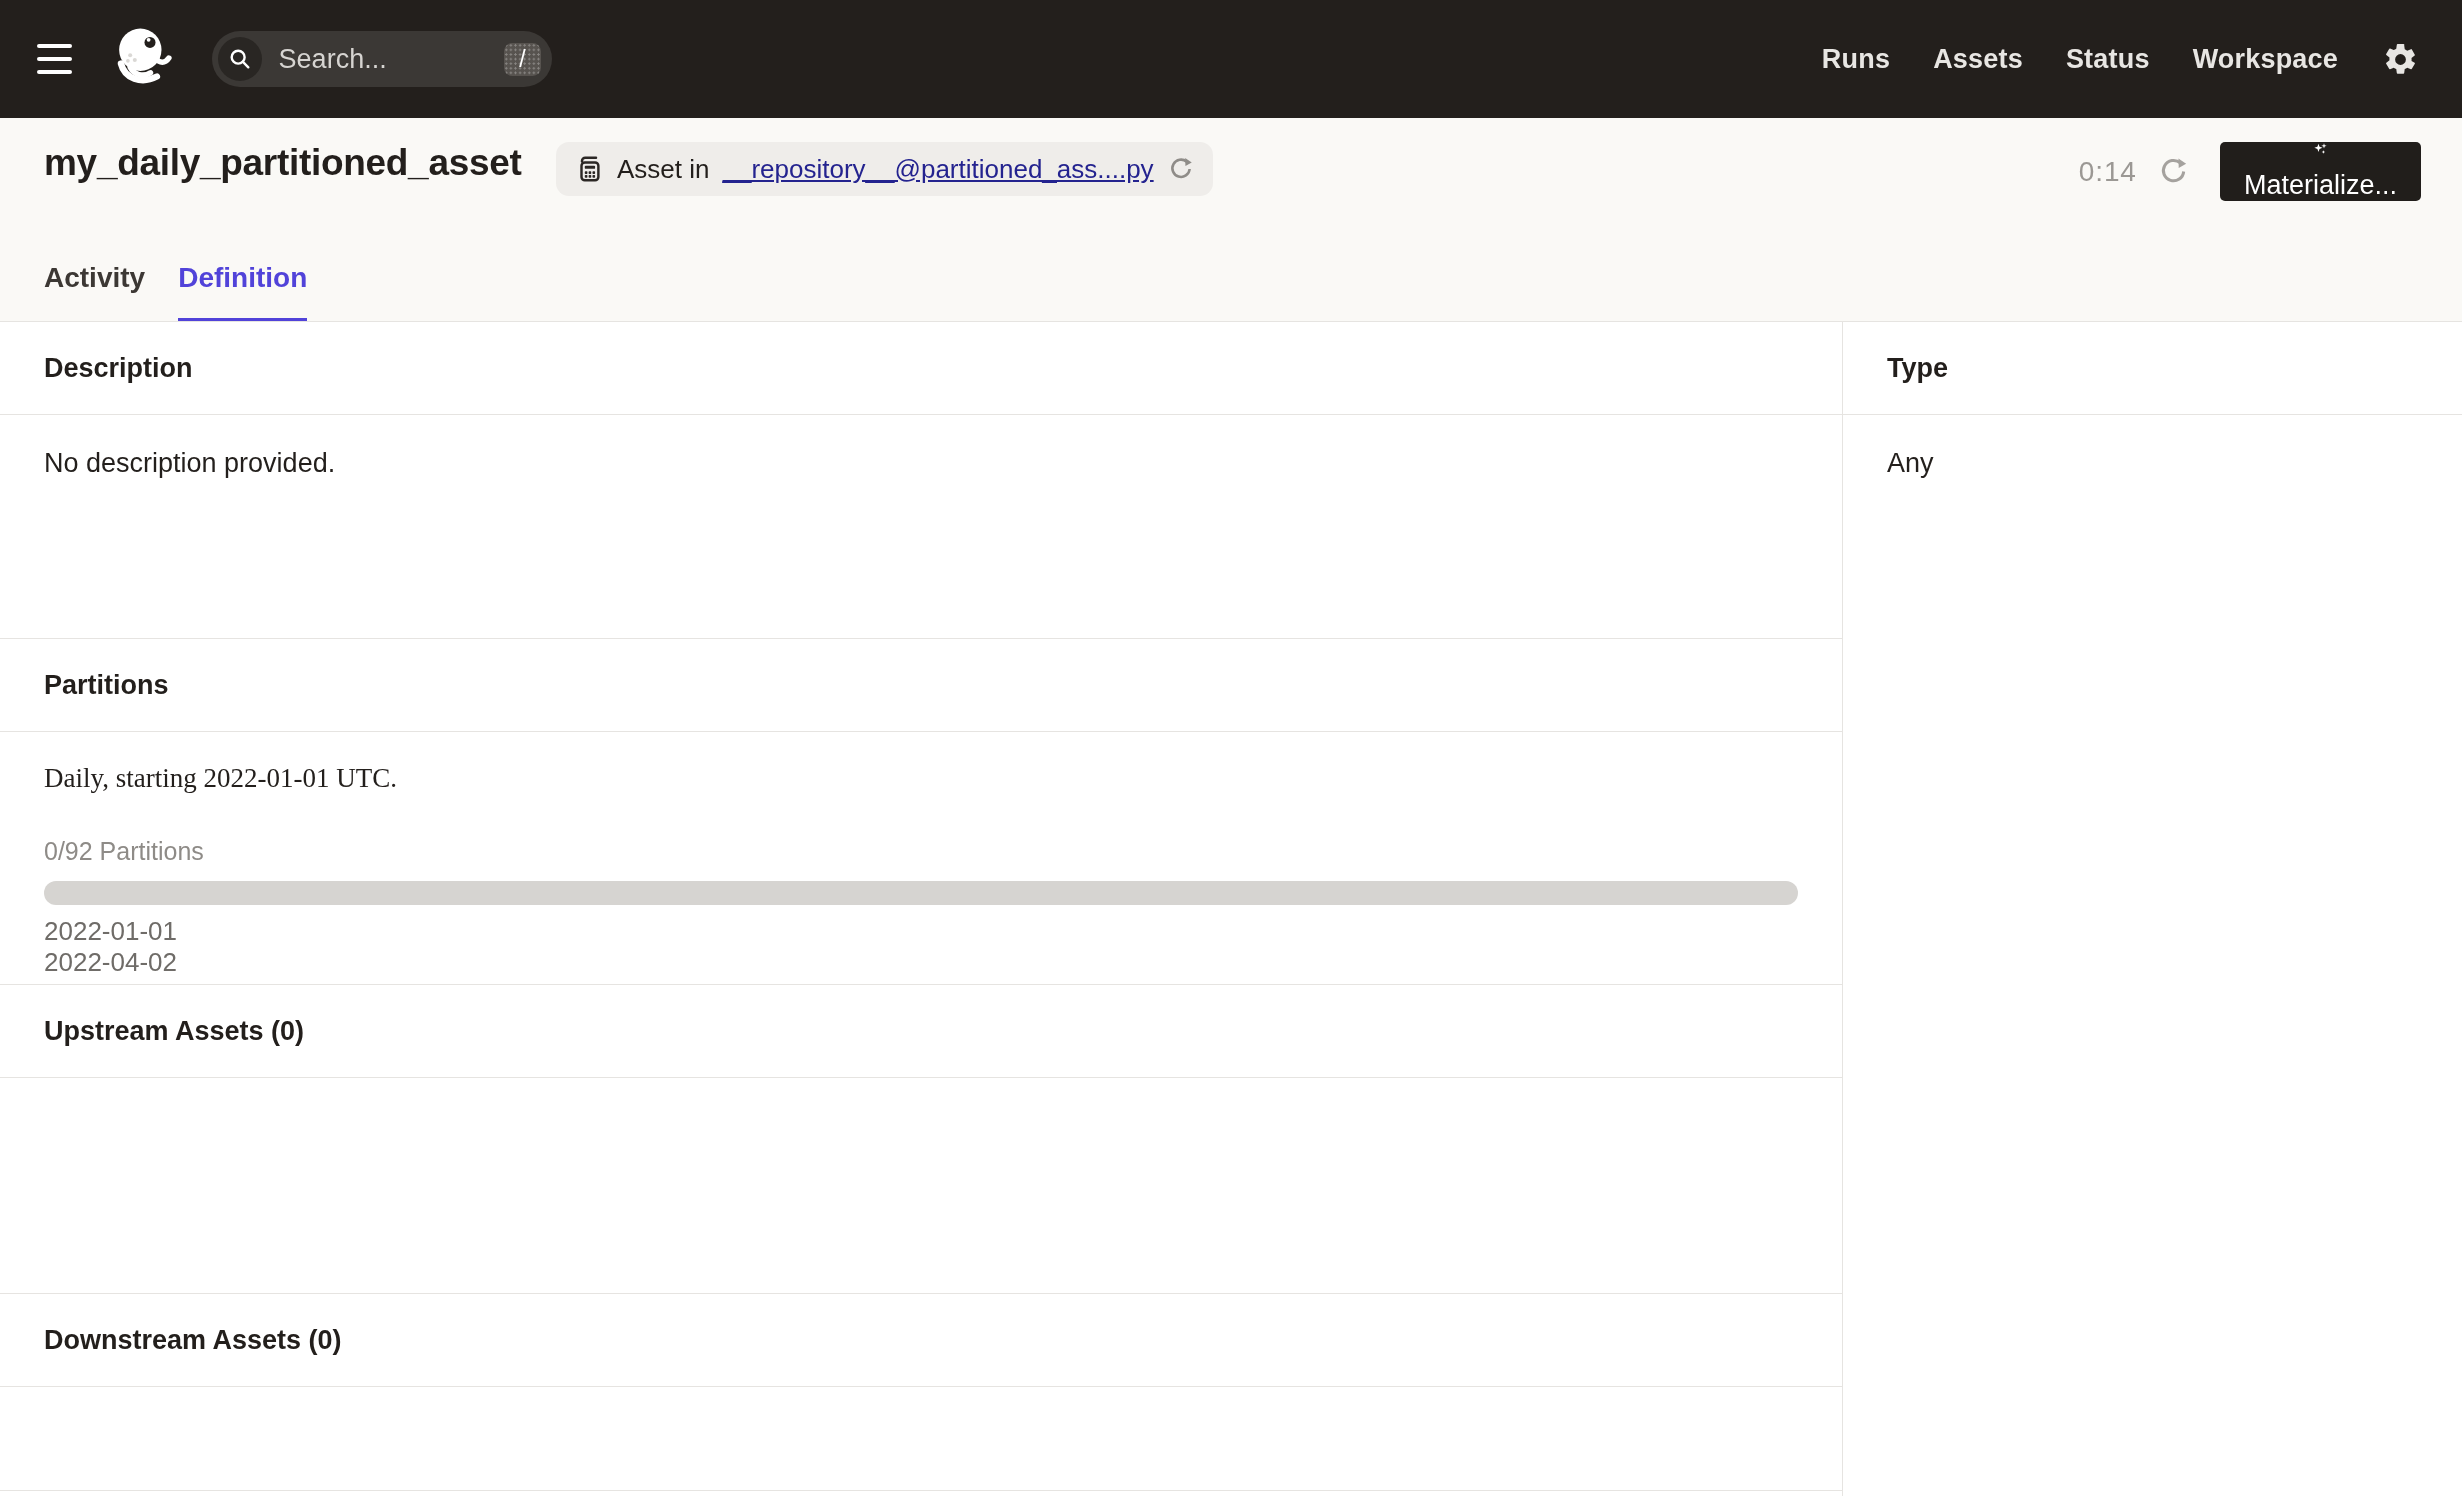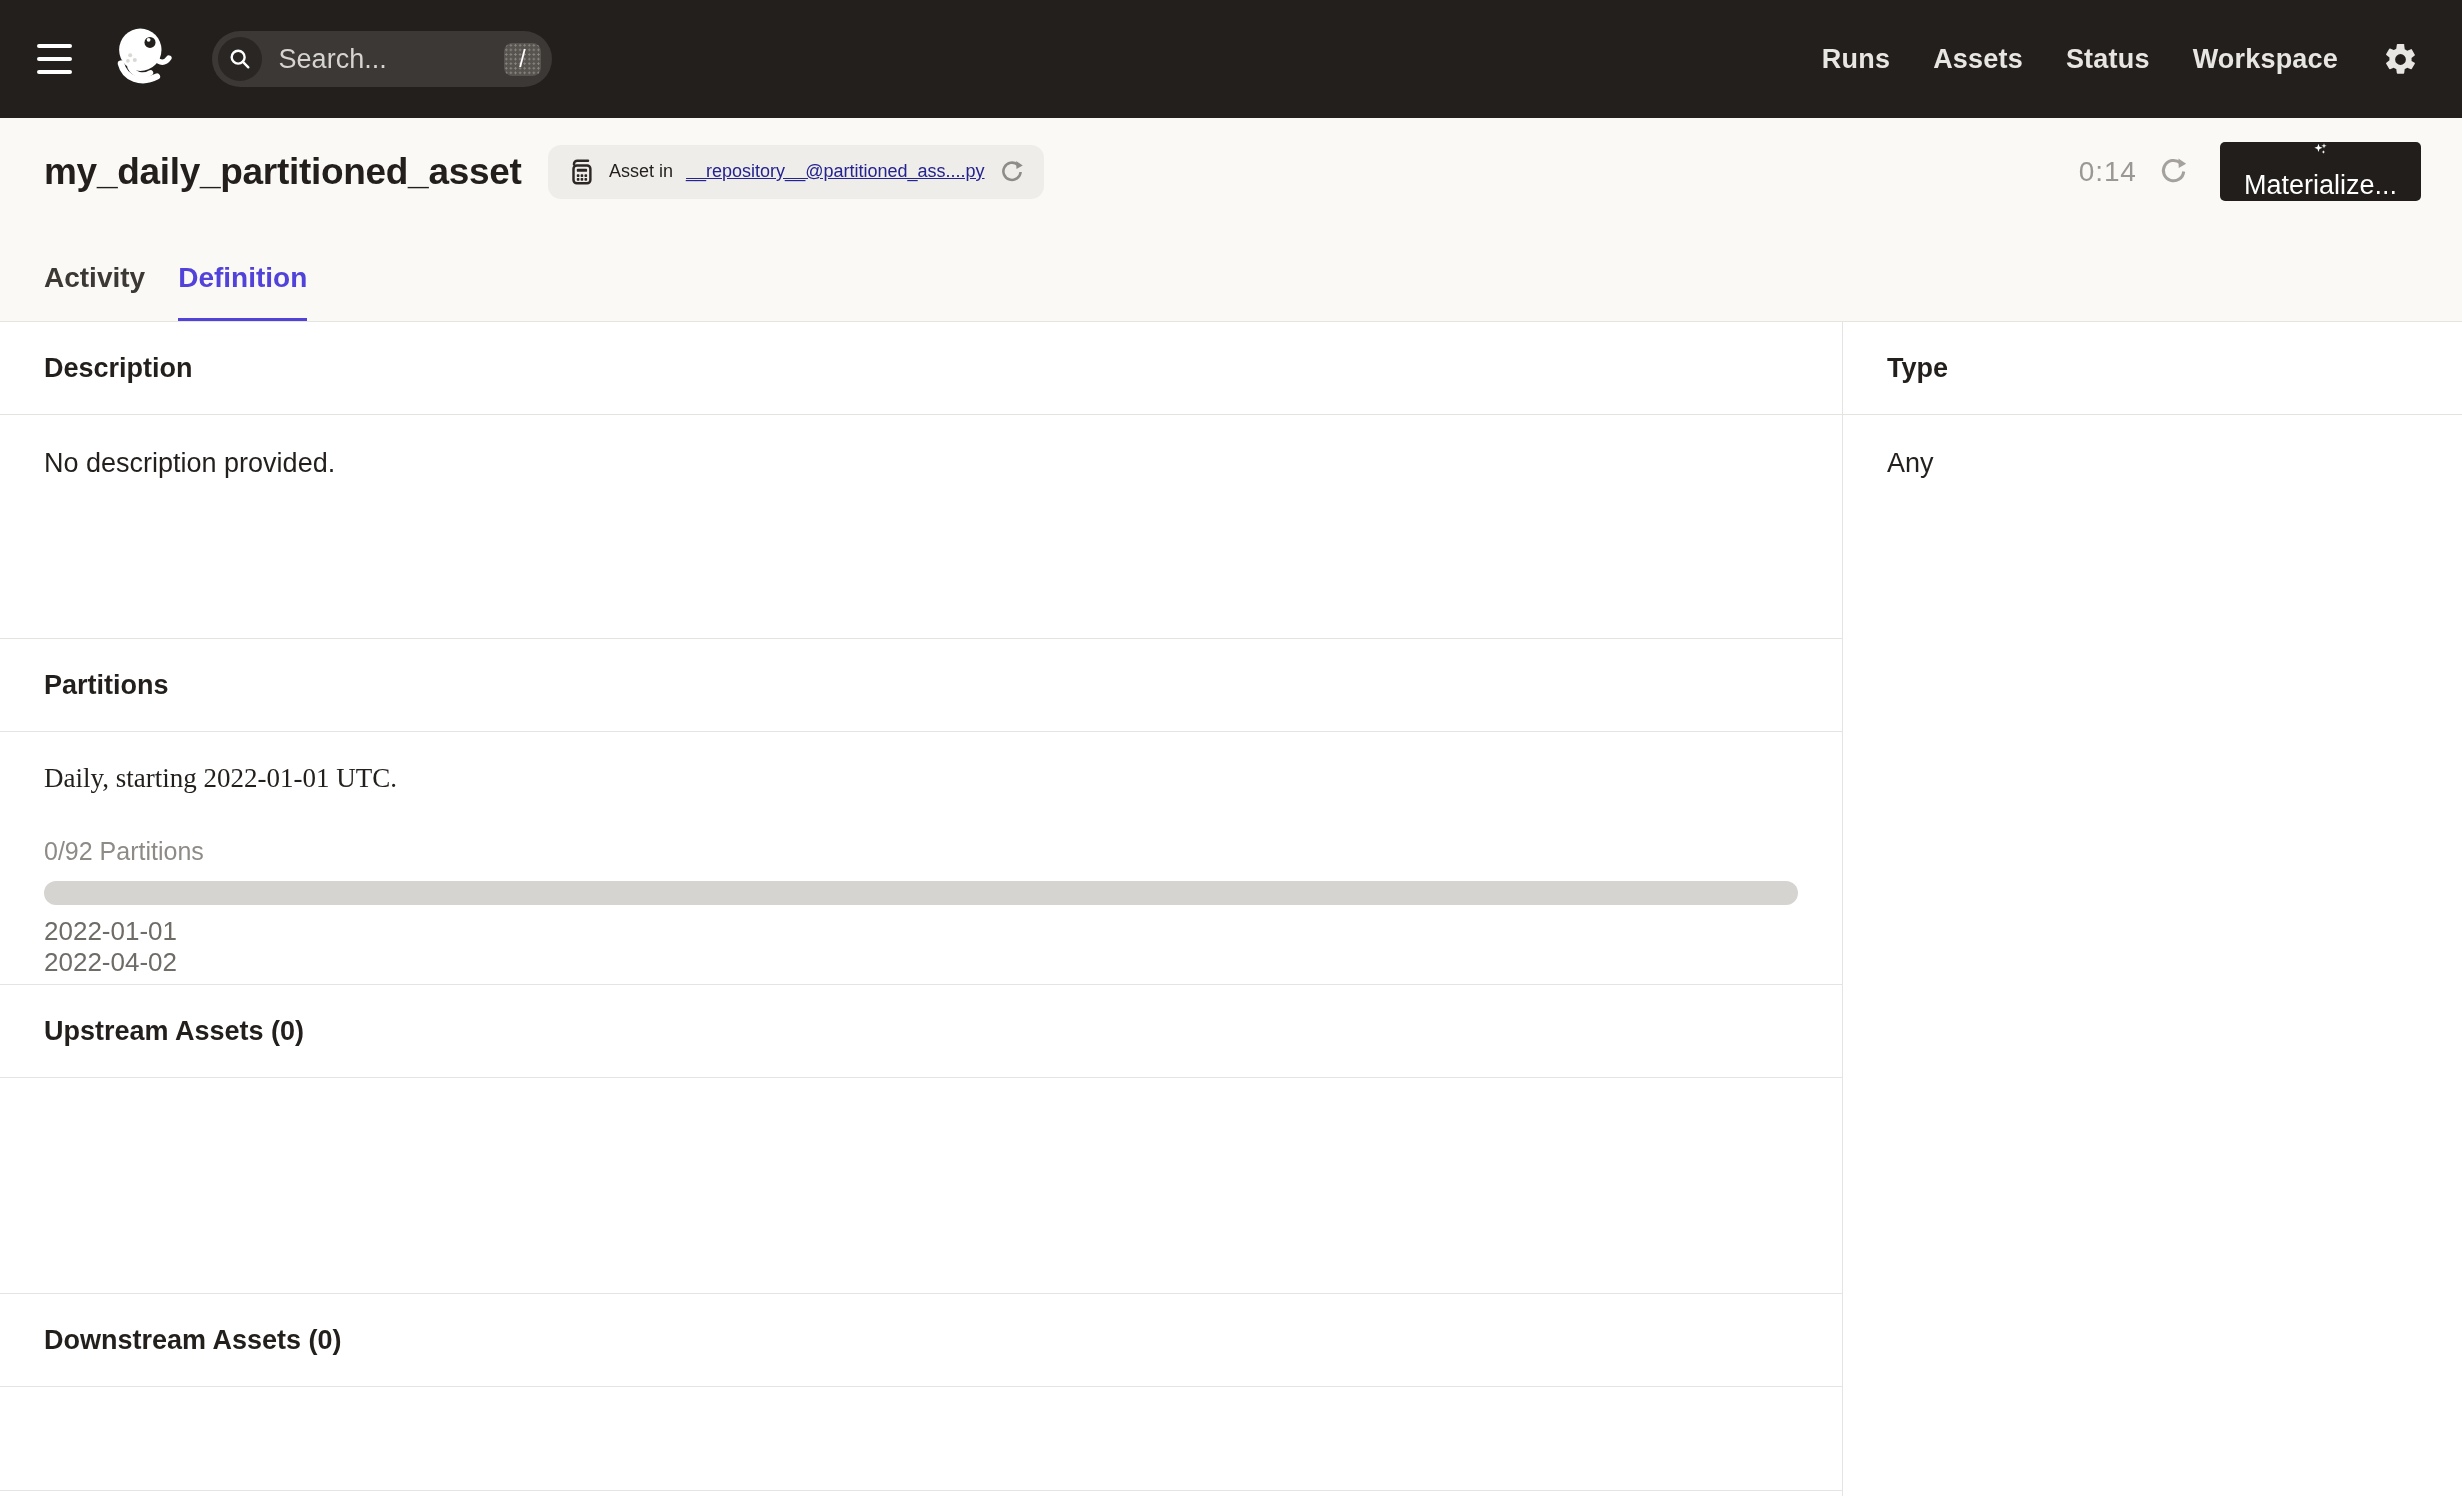--- a/index.html
+++ b/index.html
@@ -23,23 +23,23 @@
     background-color:#57534F;
     background-image:radial-gradient(rgba(255,255,255,.28) 1.1px, transparent 1.2px);
     background-size:4.6px 4.6px;
     color:#fff; font-size:23px; display:flex; align-items:center; justify-content:center; margin-right:11px; }
   .nav-links { margin-left:auto; display:flex; align-items:center; gap:43px; }
   .nav-links a { color:#E8E6E3; text-decoration:none; font-size:27px; font-weight:700; letter-spacing:0.2px; }
   .gear-btn { background:none; border:0; padding:0; margin-left:44px; display:flex; cursor:pointer; }
 
   
   .page-header { height:204px; background:#FAF9F6; border-bottom:1.9px solid #E6E4E1; display:flex; flex-direction:column; }
-  .title-row { display:flex; align-items:center; padding:24px 41px 0 44px; gap:26px; }
+  .title-row { display:flex; padding:24px 41px 0 44px; gap:34px; }
   h1.title { font-size:37px; font-weight:700; margin:0; letter-spacing:-0.3px; }
-  .asset-badge { display:flex; align-items:center; gap:13px; background:#EFEDEA; border-radius:13px; height:54px; padding:0 18.5px; font-size:18px; }
+  .asset-badge { display:flex; align-items:center; gap:13px; background:#EFEDEA; border-radius:13px; height:54px; padding:0 18.5px; font-size:26px; }
   .asset-badge a { color:#24238F; }
   .header-right { margin-left:auto; display:flex; align-items:center; gap:20.4px; }
   .countdown { color:#9B9894; font-size:28px; letter-spacing:0.9px; }
   .materialize-btn { background:#211E1B; color:#fff; border:0; font-family:inherit; font-size:27px; height:59px; border-radius:5px; display:flex; align-items:center; gap:14px; padding:0 24px; cursor:pointer; margin-left:9.3px;flex-direction:column; }
   .tabs { display:flex; gap:33px; padding:0 44px; margin-top:auto; }
   .tab { font-size:28px; font-weight:700; color:#3C3834; padding-bottom:24px; border-bottom:3.7px solid transparent; cursor:pointer; }
   .tab.active { color:#5143D9; border-bottom-color:#5143D9; }
 
   
   .main { display:flex; height:1175px; }

